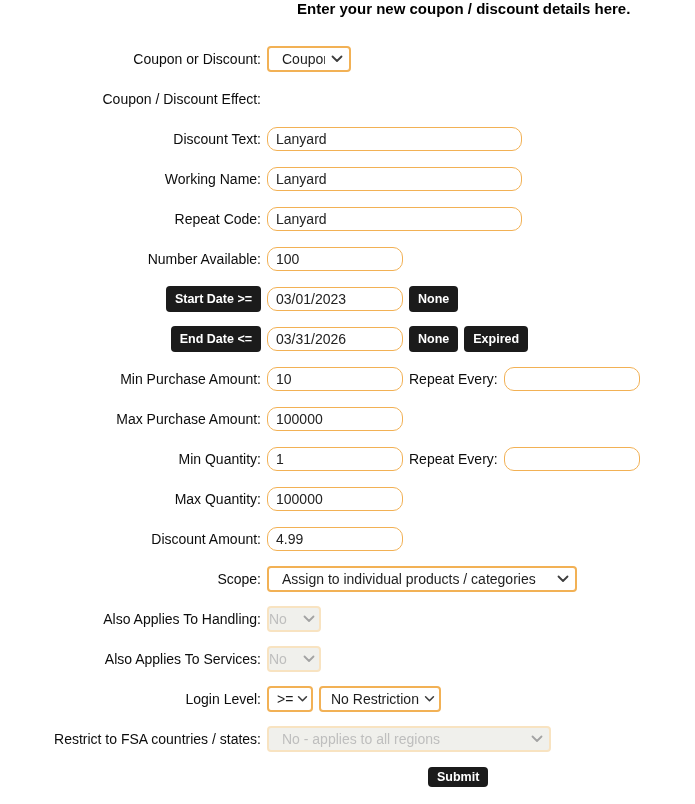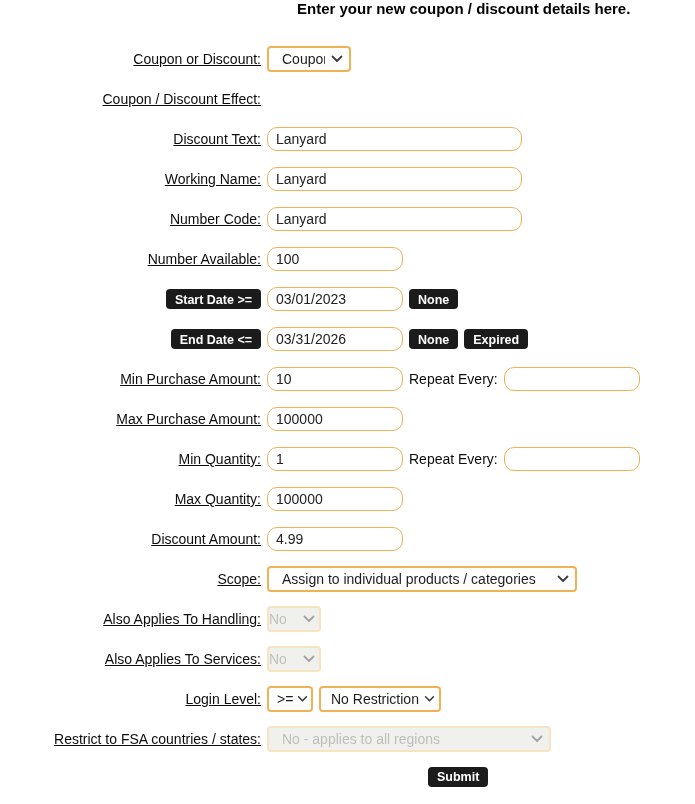--- a/index.html
+++ b/index.html
@@ -19,21 +19,21 @@
   .page-title{
     font-size:15px;font-weight:bold;color:#000;
     line-height:16px;margin:1px 0 29px 297px;white-space:nowrap;
   }
   .form-row{
     display:flex;align-items:center;height:26px;margin-bottom:14px;
   }
   .form-row > * + *{margin-left:6px;}
   .label-col{
     width:261px;flex:none;text-align:right;
-    font-size:14px;color:#0c0c0c;line-height:16px;text-decoration:underline;
+    font-size:14px;color:#0c0c0c;line-height:16px;
   }
   .inline-label{
     font-size:14px;color:#0c0c0c;white-space:nowrap;
   }
   input.txt{
     height:24px;border:1.5px solid var(--accent-border);border-radius:10px;
     padding:0 6px 0 8px;font-size:14px;color:#222;background:#fff;
     font-family:inherit;outline:none;
   }
   .w-lg{width:255px;}
@@ -60,21 +60,21 @@
   .sel-effect{width:176px;}
   .sel-scope{width:310px;}
   .sel-no{width:54px;}  .sel-no select{padding:0 18px 0 0;}
   .sel-op{width:46px;}  .sel-op select{padding:0 16px 0 8px;} .sel-op .chevron{right:5px;}
   .sel-level{width:122px;} .sel-level select{padding:0 16px 0 10px;} .sel-level .chevron{right:6px;}
   .sel-fsa{width:284px;}
   .sel-no .chevron{right:6px;}
   .btn-dark{
     background:var(--dark-button-bg);color:#fff;border:none;border-radius:4px;
     font-family:inherit;font-size:12.5px;font-weight:bold;
-    height:20px;padding:0 9px;line-height:22px;white-space:nowrap;
+    height:26px;padding:0 9px;line-height:22px;white-space:nowrap;
     cursor:pointer;display:inline-block;vertical-align:middle;
   }
   .submit-row{margin-top:15px;margin-left:428px;height:20px;}
   .submit-row .btn-dark{height:20px;line-height:20px;}
 </style>
 </head>
 <body>
 
 <div class="page-title">Enter your new coupon / discount details here.</div>
 
@@ -102,21 +102,21 @@
     <div class="label-col">Discount Text:</div>
     <input class="txt w-lg" type="text" value="Lanyard" style="">
   </div>
 
   <div class="form-row">
     <div class="label-col">Working Name:</div>
     <input class="txt w-lg" type="text" value="Lanyard" style="">
   </div>
 
   <div class="form-row">
-    <div class="label-col">Number Code:</div>
+    <div class="label-col">Repeat Code:</div>
     <input class="txt w-lg" type="text" value="Lanyard" style="">
   </div>
 
   <div class="form-row">
     <div class="label-col">Number Available:</div>
     <input class="txt w-sm" type="text" value="100" style="">
   </div>
 
   <div class="form-row">
     <div class="label-col">

